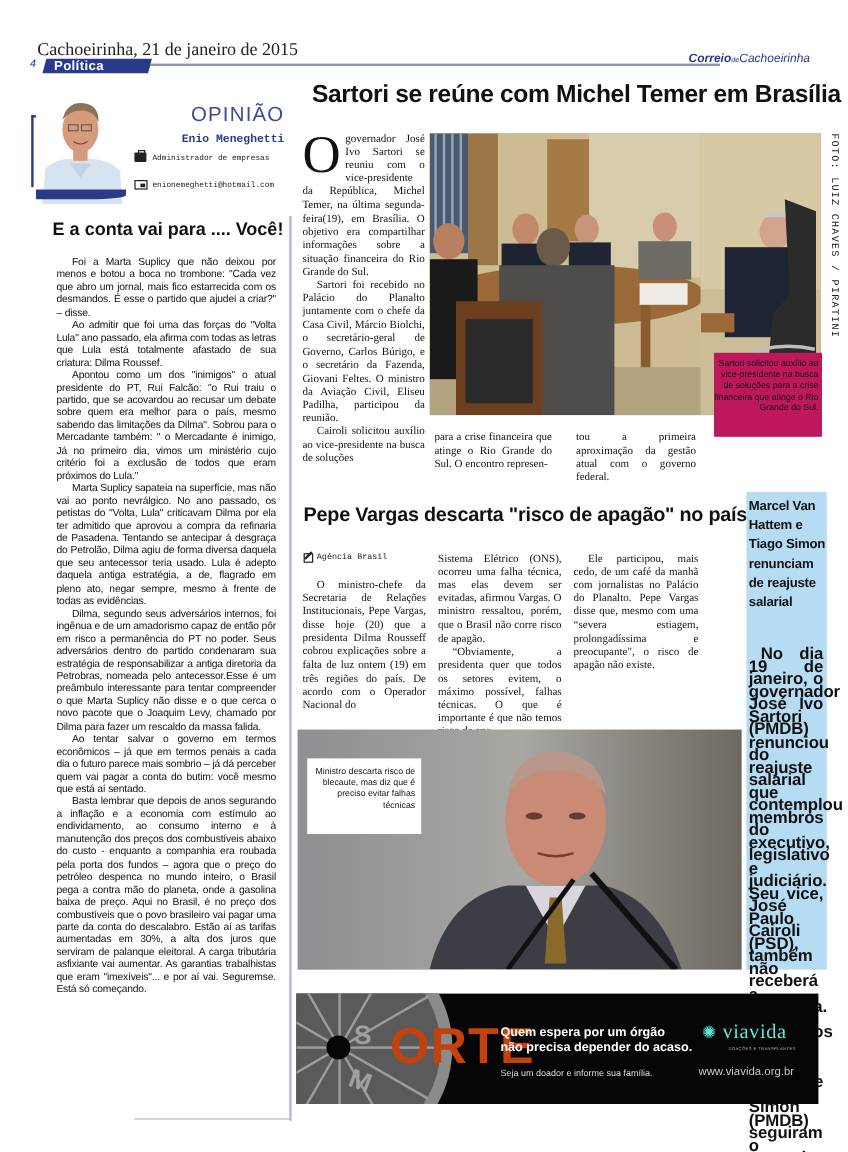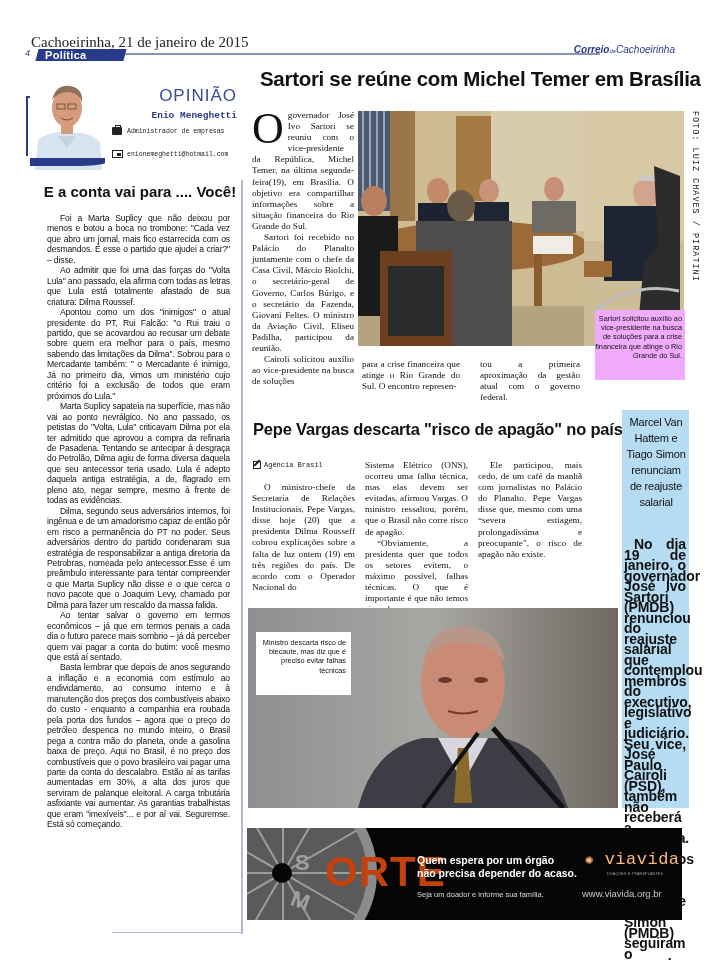--- a/index.html
+++ b/index.html
@@ -37,50 +37,50 @@
   .art1-title { position: absolute; left: 260px; top: 67px; font-size: 20.5px; font-weight: bold; color: #111; letter-spacing: -0.3px; }
   .serif { font-family: "Liberation Serif", serif; }
   .art1-col1 { position: absolute; left: 252px; top: 110px; width: 102px; font-size: 9.2px; line-height: 11.1px; text-align: justify; color: #111; }
   .art1-col1 p { text-indent: 12px; }
   .art1-col1 p.first { text-indent: 0; }
   .dropcap { float: left; font-size: 44px; line-height: 34px; margin: 2px 4px 0 0; font-family: "Liberation Serif", serif; }
   .art1-cont { position: absolute; top: 359px; width: 98px; font-size: 9.2px; line-height: 11.1px; text-align: justify; color: #111; }
   .photo1 { position: absolute; left: 358px; top: 111px; width: 226px; height: 235px; overflow: hidden; background: #c9b892; }
   .photo1-ext { position: absolute; left: 584px; top: 111px; width: 100px; height: 235px; overflow: hidden; background: #c6b791; }
   .photo-credit { position: absolute; left: 686px; top: 111px; width: 14px; height: 200px; writing-mode: vertical-rl; font-family: "Liberation Mono", monospace; font-size: 8.5px; letter-spacing: 1px; color: #222; }
-  .cap1 { position: absolute; left: 595px; top: 310px; width: 90px; height: 70px; background: #f0abfc; font-size: 7.3px; line-height: 9.2px; text-align: right; padding: 4px 3px 0 0; font-family: "Liberation Sans Narrow", "Liberation Sans", sans-serif; color: #111; }
+  .cap1 { position: absolute; left: 595px; top: 294px; width: 90px; height: 70px; background: #be185d; font-size: 7.3px; line-height: 9.2px; text-align: right; padding: 4px 3px 0 0; font-family: "Liberation Sans Narrow", "Liberation Sans", sans-serif; color: #111; }
 
   
   .art2-title { position: absolute; left: 253px; top: 420px; font-size: 16.5px; font-weight: bold; color: #111; letter-spacing: -0.2px; }
   .art2-source { position: absolute; left: 253px; top: 461px; font-family: "Liberation Mono", monospace; font-size: 7px; display: flex; align-items: center; gap: 3px; color: #222; }
   .icon-pencil { width: 8px; height: 8px; border: 1.3px solid #222; position: relative; }
   .icon-pencil:after { content: ""; position: absolute; left: 2px; top: -3px; width: 2px; height: 8px; background: #222; transform: rotate(45deg); }
   .art2-col { position: absolute; top: 482px; width: 103px; font-size: 9.2px; line-height: 11.1px; text-align: justify; color: #111; }
   .art2-col p { text-indent: 12px; }
   .art2-col p.noind { text-indent: 0; }
 
   .photo2 { position: absolute; left: 248px; top: 608px; width: 370px; height: 200px; overflow: hidden; background: linear-gradient(90deg, #8d8d8f 0%, #a8a6a4 40%, #7a7670 100%); }
   .cap2 { position: absolute; left: 256px; top: 632px; width: 95px; height: 63px; background: #fff; font-size: 7.3px; line-height: 9.2px; text-align: right; padding: 6px 5px 0 0; font-family: "Liberation Sans Narrow", "Liberation Sans", sans-serif; color: #111; }
 
   
   .sidebox { position: absolute; left: 622px; top: 410px; width: 67px; height: 398px; background: #b6dcf3; }
-  .sidebox-title { position: absolute; left: 624px; top: 414px; width: 64px; text-align: center; font-size: 11px; line-height: 16px; font-weight: normal; font-family: "Liberation Sans Narrow", "Liberation Sans", sans-serif; color: #111; letter-spacing: -0.2px; }
+  .sidebox-title { position: absolute; left: 624px; top: 414px; width: 64px; font-size: 11px; line-height: 16px; font-weight: bold; font-family: "Liberation Sans Narrow", "Liberation Sans", sans-serif; color: #111; letter-spacing: -0.2px; }
   .sidebox-body { position: absolute; left: 624px; top: 502px; width: 62px; font-size: 14px; line-height: 10.5px; text-align: justify; color: #111; font-weight: bold; letter-spacing: -0.1px; margin-top: 37px; }
   .sidebox-body p { text-indent: 10px; }
 
   
   .ad { position: absolute; left: 247px; top: 828px; width: 435px; height: 92px; background: #050505; overflow: hidden; }
   .ad-wheel { position: absolute; left: -60px; top: -50px; width: 190px; height: 190px; border-radius: 50%; background: #5a5a5a; border: 10px solid #8b8b8b; }
   .ad-wheel .spoke { position: absolute; left: 85px; top: 0; width: 2px; height: 170px; background: #9d9d9d; transform-origin: center; }
   .ad-wheel .hub { position: absolute; left: 75px; top: 75px; width: 20px; height: 20px; border-radius: 50%; background: #050505; }
   .ad-letter { position: absolute; color: #a0a0a0; font-weight: bold; font-size: 22px; }
   .ad-orte { position: absolute; left: 78px; top: 20px; color: #c2410c; font-size: 42px; font-weight: bold; letter-spacing: 1px; font-family: "Liberation Sans Narrow", "Liberation Sans", sans-serif; }
   .ad-head { position: absolute; left: 170px; top: 26px; color: #fff; font-size: 10.5px; line-height: 13px; font-weight: bold; }
   .ad-sub { position: absolute; left: 170px; top: 62px; color: #ddd; font-size: 7.5px; }
-  .ad-brand { position: absolute; left: 338px; top: 22px; color: #fdba74; font-family: Liberation Mono, monospace; font-size: 17px; letter-spacing: 0.5px; }
+  .ad-brand { position: absolute; left: 338px; top: 22px; color: #5eead4; font-family: Liberation Serif, serif; font-size: 17px; letter-spacing: 0.5px; }
   .ad-brand-sub { position: absolute; left: 360px; top: 44px; color: #aaa; font-size: 3.5px; letter-spacing: 0.3px; }
   .ad-url { position: absolute; left: 335px; top: 60px; color: #c8c8c8; font-size: 9.5px; }
   .ad-vtext { position: absolute; left: 427px; top: 20px; width: 4px; height: 50px; writing-mode: vertical-rl; font-size: 3px; color: #777; }
 </style>
 </head>
 <body>
 
 <div class="hdr-date">Cachoeirinha, 21 de janeiro de 2015</div>
 <div class="hdr-pagenum">4</div>
 <div class="hdr-section">

